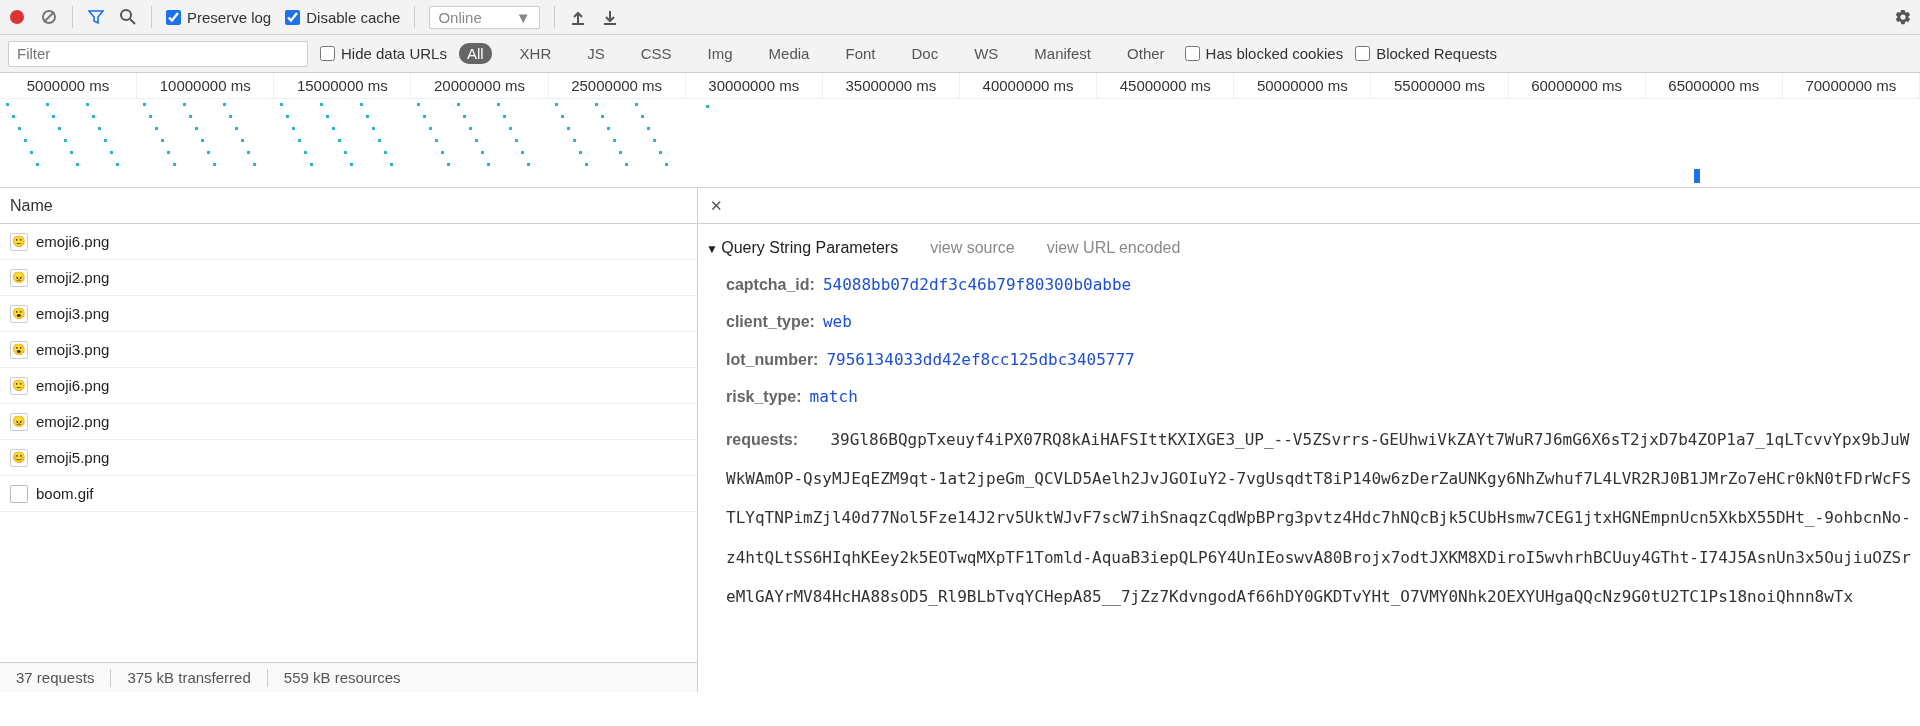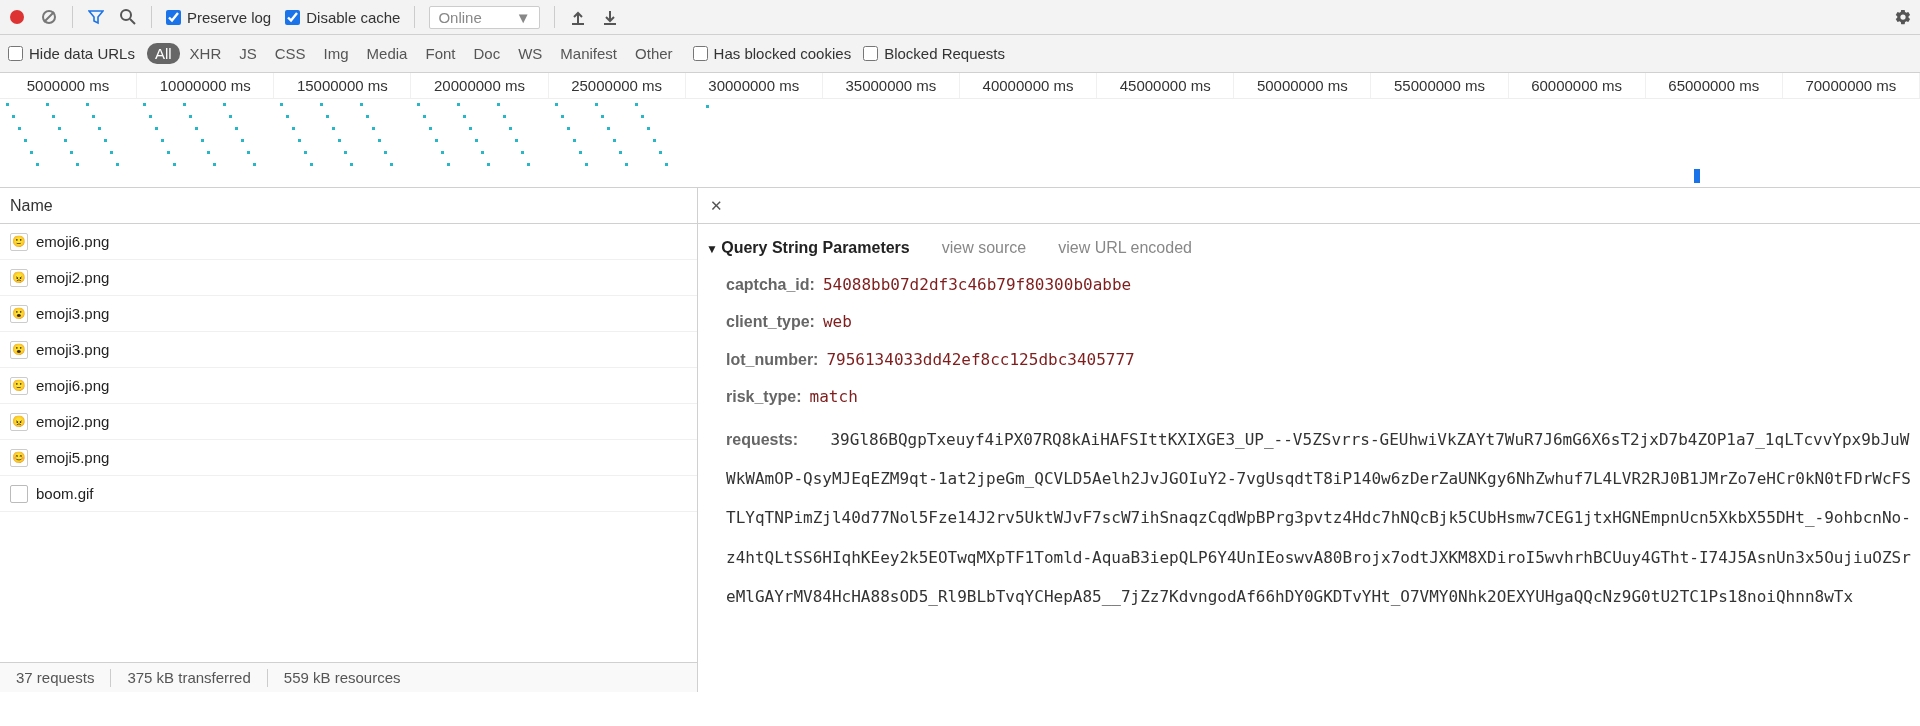--- a/index.html
+++ b/index.html
@@ -45,26 +45,26 @@
 .req-list::-webkit-scrollbar-thumb { background: #bbb; border-radius: 6px; }
 
 
 .right { flex: 1; display: flex; flex-direction: column; }
 .tabs { height: 36px; border-bottom: 1px solid #d0d0d0; display: flex; align-items: center; padding: 0 8px; gap: 28px; }
 .close-x { cursor: pointer; color: #555; padding: 0 4px; }
 .tab { cursor: pointer; color: #666; padding: 7px 2px; }
 .tab.active { color: #1a73e8; border-bottom: 3px solid #1a73e8; margin-bottom: -1px; }
 .detail { flex: 1; overflow: auto; padding: 10px 8px; font-size: 16px; line-height: 1.7; }
 .section-hdr { display: flex; align-items: center; gap: 32px; margin-bottom: 10px; }
-.section-title { font-weight: bold; color: #222; }
+.section-title { font-weight: normal; color: #222; }
 .section-title::before { content: "▼ "; font-size: 12px; }
 .link-gray { color: #888; cursor: pointer; }
 .kv { margin-left: 20px; margin-bottom: 10px; display: flex; flex-wrap: wrap; }
 .kv-k { font-weight: bold; color: #666; margin-right: 8px; }
-.kv-v { font-family: Consolas, monospace; color: #7f1d1d; word-break: break-all; }
+.kv-v { font-family: Consolas, monospace; color: #1d4ed8; word-break: break-all; }
 .payload-block { margin-left: 20px; font-family: Consolas, monospace; font-size: 16px; line-height: 2.45; color: #333; word-break: break-all; }
 </style>
 </head>
 <body>
 
 <div class="toolbar">
   <span class="tb-icon">
       <svg width="16" height="16">
         <circle cx="8" cy="8" r="7" fill="#d33"></circle>
       </svg>
@@ -114,25 +114,26 @@
     </span>
   <span class="spacer"></span>
   <span class="tb-icon">
       <svg width="18" height="18" viewBox="0 0 24 24">
         <path fill="#555" d="M19.4 13a7.5 7.5 0 0 0 .1-1 7.5 7.5 0 0 0-.1-1l2.1-1.6-.2-.4-2-3.4-.4-.2-2.5 1a7.5 7.5 0 0 0-1.7-1l-.4-2.6-.4-.3h-4l-.4.3-.4 2.6a7.5 7.5 0 0 0-1.7 1l-2.5-1-.4.2-2 3.4-.2.4 2.1 1.6a7.5 7.5 0 0 0-.1 1 7.5 7.5 0 0 0 .1 1l-2.1 1.6.2.4 2 3.4.4.2 2.5-1a7.5 7.5 0 0 0 1.7 1l.4 2.6.4.3h4l.4-.3.4-2.6a7.5 7.5 0 0 0 1.7-1l2.5 1 .4-.2 2-3.4.2-.4zM12 15.5A3.5 3.5 0 1 1 15.5 12 3.5 3.5 0 0 1 12 15.5z"></path>
       </svg>
     </span>
 </div>
 
 <div class="filterbar">
+  <input class="filter-input" placeholder="Filter" style="">
   <label class="checkbox-label">
     <input type="checkbox" style="">
     <span>Hide data URLs</span>
   </label>
-  <div id="type-pills" style="display:flex;gap:2px">
+  <div id="type-pills" style="display:flex;gap:20px">
       <span class="type-pill active">All</span>
       <span class="type-pill">XHR</span>
       <span class="type-pill">JS</span>
       <span class="type-pill">CSS</span>
       <span class="type-pill">Img</span>
       <span class="type-pill">Media</span>
       <span class="type-pill">Font</span>
       <span class="type-pill">Doc</span>
       <span class="type-pill">WS</span>
       <span class="type-pill">Manifest</span>

